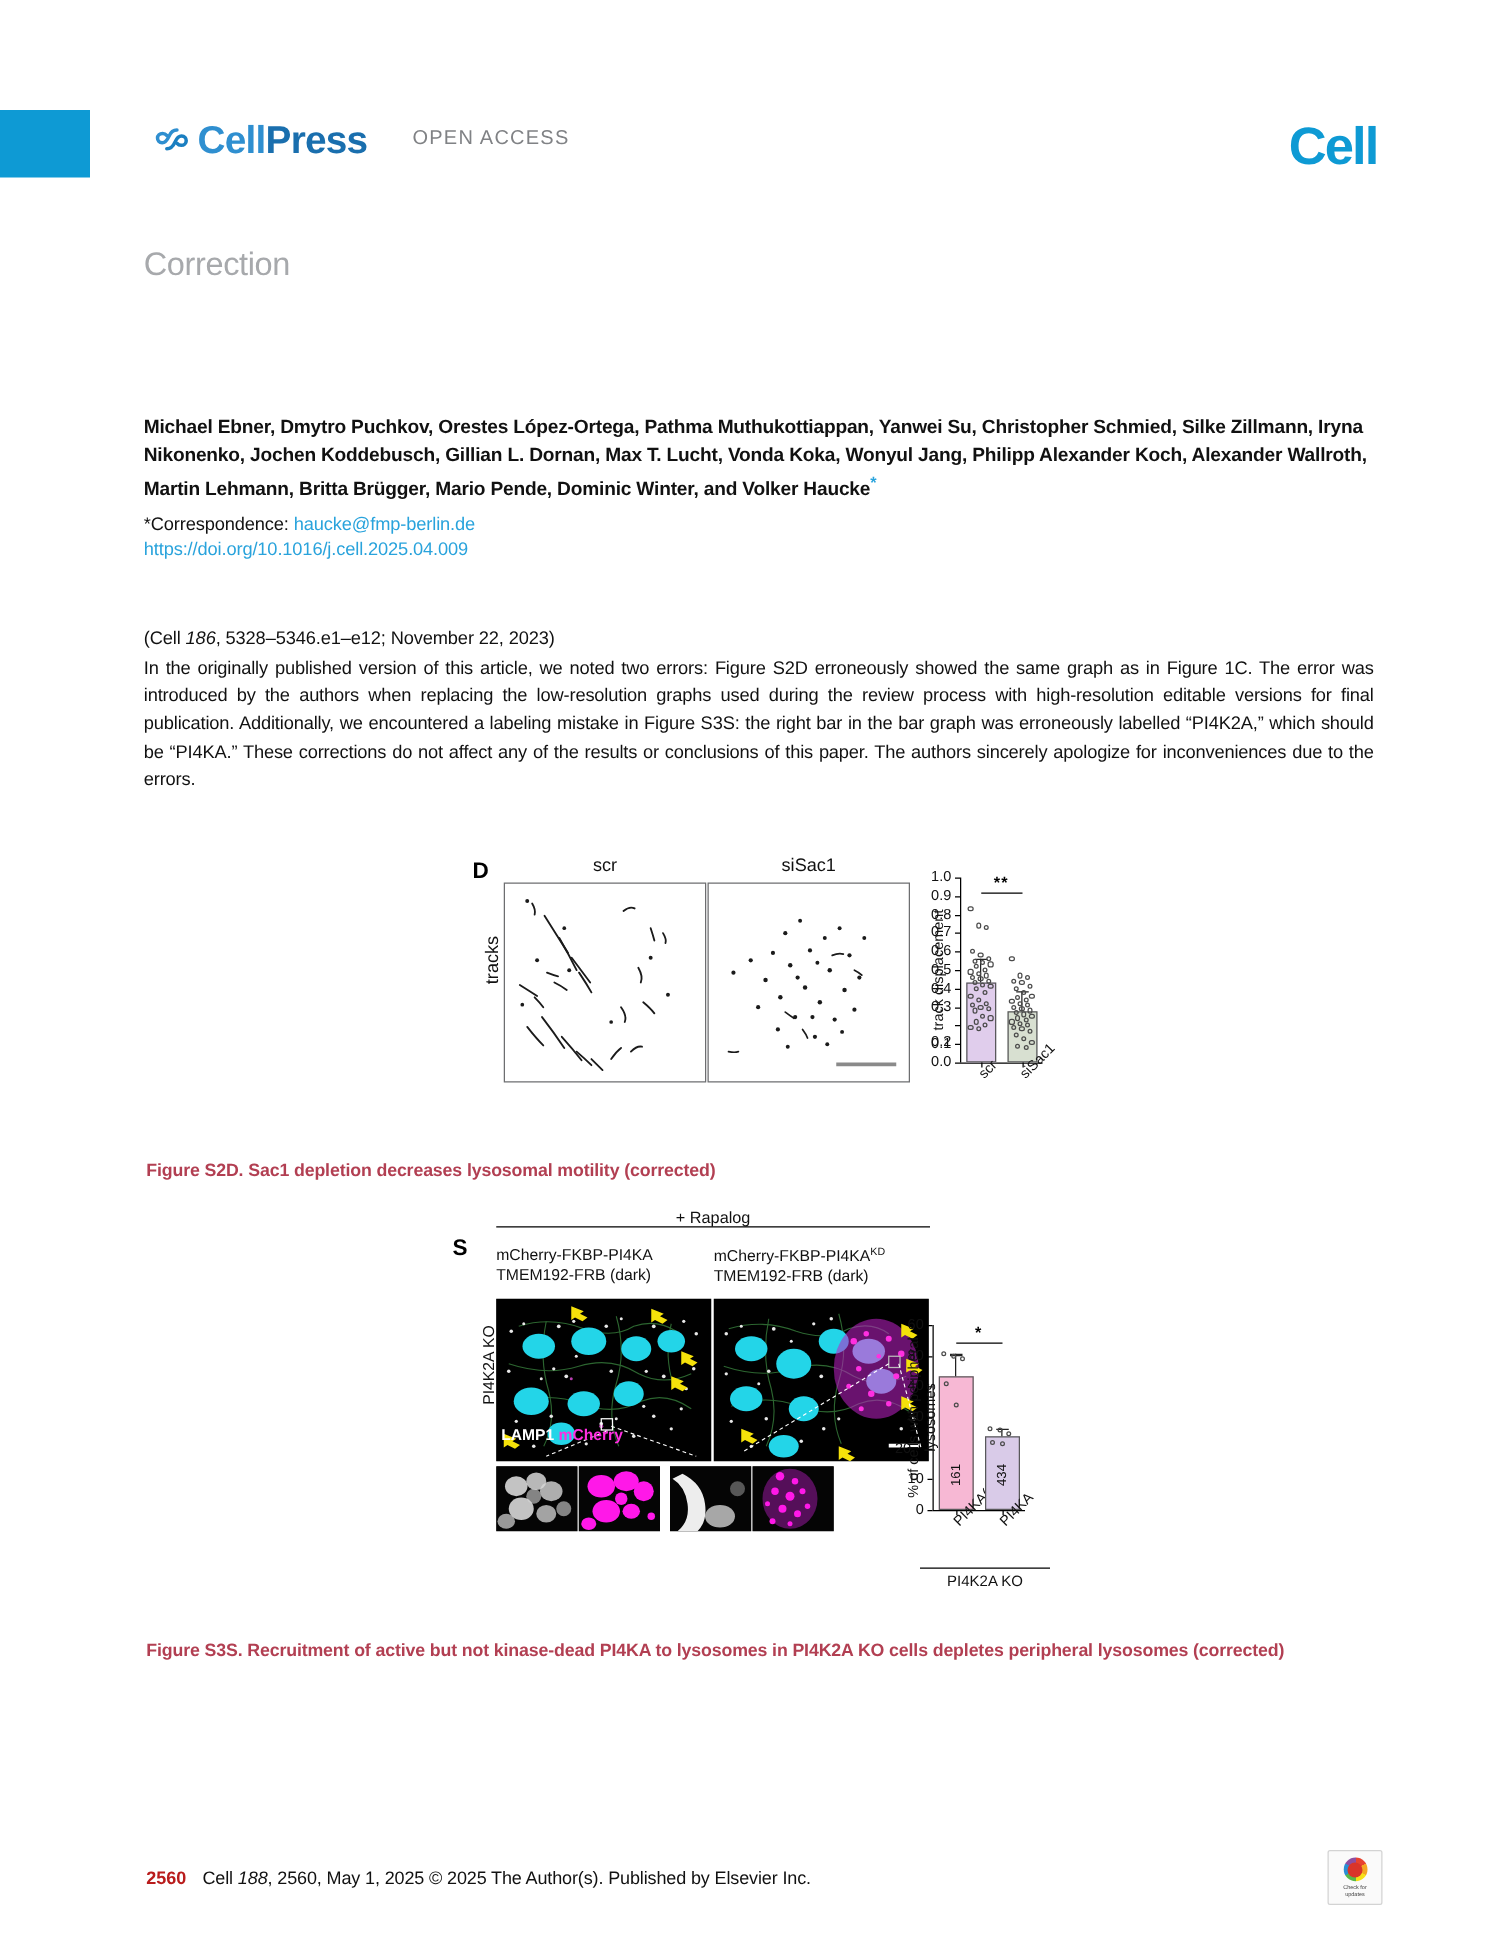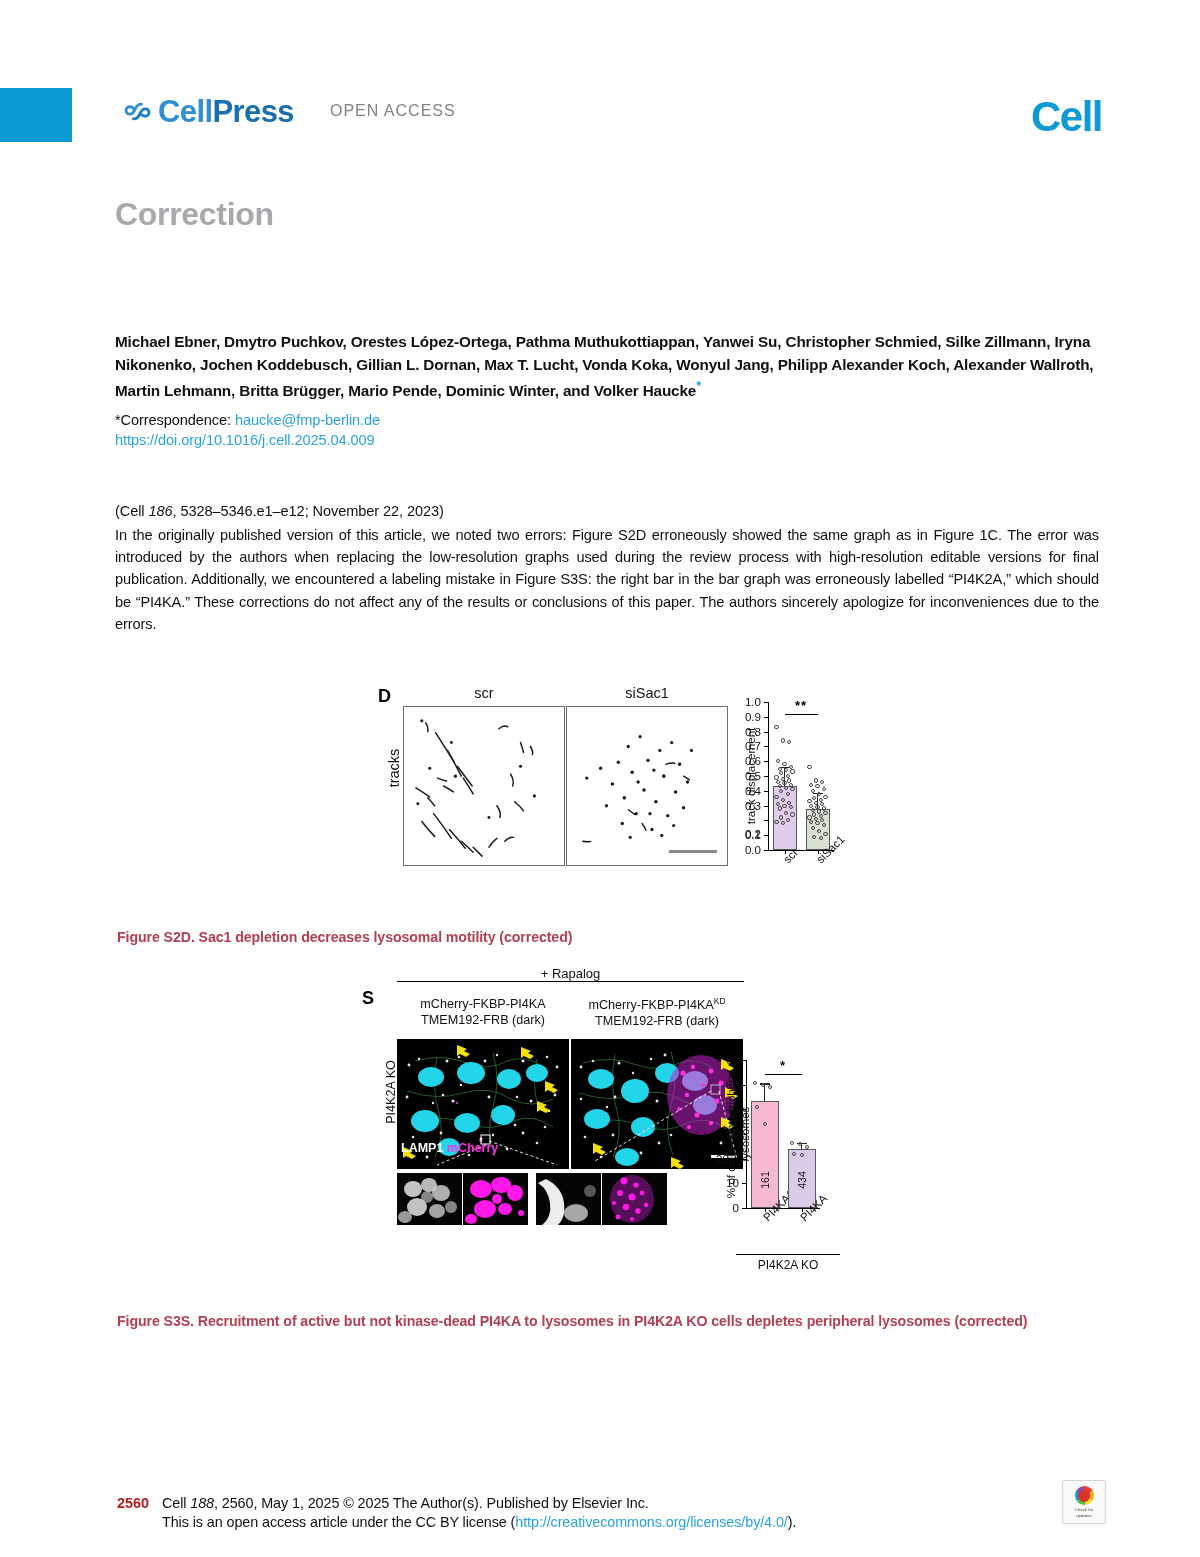--- a/index.html
+++ b/index.html
@@ -20,21 +20,21 @@
   .cp-row { display:flex; align-items:center; gap:7px; }
   .cp-mark { width:27px; height:27px; flex:0 0 auto; }
   .cp-word { font-size:31px; font-weight:bold; color:#1a7fc1; letter-spacing:-0.6px; line-height:1; }
   .cp-word .cell { color:#2f8fd0; }
   .cp-word .press { color:#1a6fae; }
   .cp-sub { font-size:16px; color:#808285; letter-spacing:1.0px; margin-top:6px; margin-left:36px; }
   .cell-logo { position:absolute; right:98px; top:96px; font-size:42px; font-weight:bold;
                color:#0e9ad4; letter-spacing:-1.5px; line-height:1; font-family:"Liberation Sans", sans-serif; }
 
   
-  .kicker { position:absolute; left:115px; top:196px; font-size:32px; font-weight:bold; color:#a7a9ac; letter-spacing:-0.3px; }
+  .kicker { position:absolute; left:115px; top:196px; font-size:26px; font-weight:normal; color:#a7a9ac; letter-spacing:-0.3px; }
   .title { position:absolute; left:113px; top:224px; width:860px; font-size:31px; font-weight:bold;
            line-height:1.22; letter-spacing:-0.7px; color:#0a0a0a; }
   .authors { position:absolute; left:115px; top:331px; width:990px; font-size:15.3px;
              line-height:1.48; font-weight:bold; color:#111; letter-spacing:-0.15px; }
   .authors .star { color:#29a3dc; font-size:13px; vertical-align:super; }
   .corresp { position:absolute; left:115px; top:412px; font-size:14.6px; color:#111; letter-spacing:-0.1px; }
   .lnk { color:#29a3dc; text-decoration:none;margin-top:46px; }
   .doi { position:absolute; left:115px; top:432px; font-size:14.6px; color:#29a3dc; letter-spacing:-0.1px; }
 
   
@@ -77,21 +77,21 @@
   .xtick-label { position:absolute; font-size:11.4px; color:#111; transform-origin:left top;
                  transform:rotate(-45deg); white-space:nowrap; }
   .bar-n { position:absolute; font-size:10.5px; color:#111; transform:rotate(-90deg);
            transform-origin:center center; white-space:nowrap; }
 
   
   .fig-s3s { position:absolute; left:360px; top:980px; width:510px; height:300px; }
   #s3s-letter { position:absolute; left:2px; top:8px; }
   .rapalog-line { position:absolute; left:37px; top:1px; width:347px; height:1.2px; background:#000; }
   .rapalog-text { position:absolute; left:37px; top:-14px; width:347px; text-align:center; font-size:13px; color:#111; }
-  .s3s-head { position:absolute; font-size:12.6px; color:#111; text-align:center; line-height:1.28; top:16px; }
+  .s3s-head { position:absolute; font-size:12.6px; color:#111; text-align:left; line-height:1.28; top:16px; }
   #s3s-h-left { left:37px; width:172px; }
   #s3s-h-right { left:211px; width:172px; }
   .micro { position:absolute; background:#000; overflow:hidden; }
   #s3s-m-left { left:37px; top:59px; width:172px; height:130px; }
   #s3s-m-right { left:211px; top:59px; width:172px; height:130px; }
   .inset { position:absolute; top:193px; background:#050505; overflow:hidden; }
   #ins1 { left:37px; width:65px; height:52px; }
   #ins2 { left:103px; width:65px; height:52px; }
   #ins3 { left:176px; width:65px; height:52px; }
   #ins4 { left:242px; width:65px; height:52px; }
@@ -623,21 +623,20 @@
     <div class="bracket" style="left:376px; top:274px; width:104px; height:26px;">
       <div class="bl" style="left:0; top:0; width:104px; height:1.2px;"></div>
       <div class="btxt" style="left:0; top:4px; width:104px;">PI4K2A KO</div>
     </div>
   </div>
 
   <div class="figcap" id="cap-s3s">Figure S3S.  Recruitment of active but not kinase-dead PI4KA to lysosomes in PI4K2A KO cells depletes peripheral lysosomes (corrected)</div>
 
   <div class="footer-no">2560</div>
   <div class="footer-l1"><span>Cell </span><i>188</i><span>, 2560, May 1, 2025 © 2025 The Author(s). Published by Elsevier Inc.</span></div>
-  <div class="footer-l2"><span>This is an open access article under the CC BY license (</span><a class="lnk" href="#">http://creativecommons.org/licenses/by/4.0/</a><span>).</span></div>
 
   <div class="crossmark">
     <div class="cm-ring"></div>
     <div class="cm-txt">
       <span>Check for</span><br>
       <span>updates</span>
     </div>
   </div>
 
 </div>

